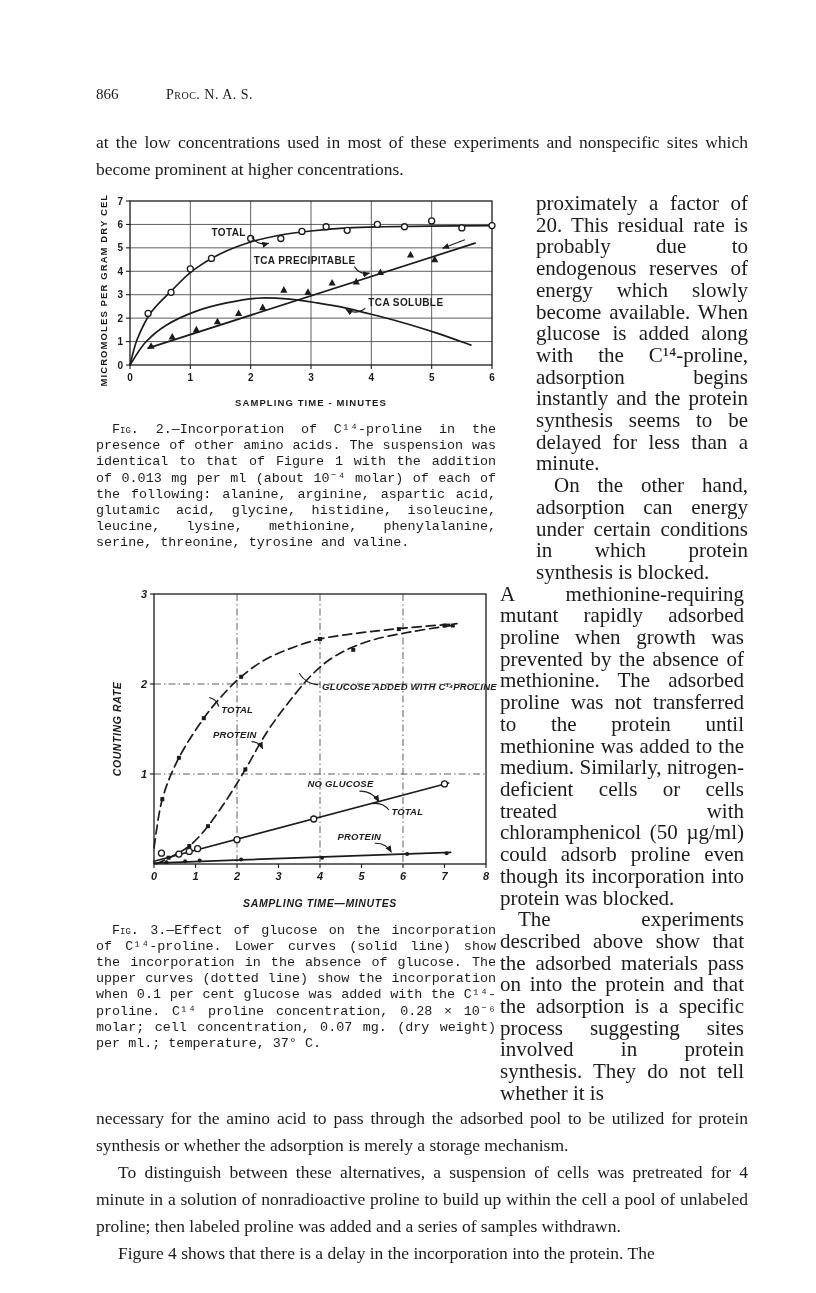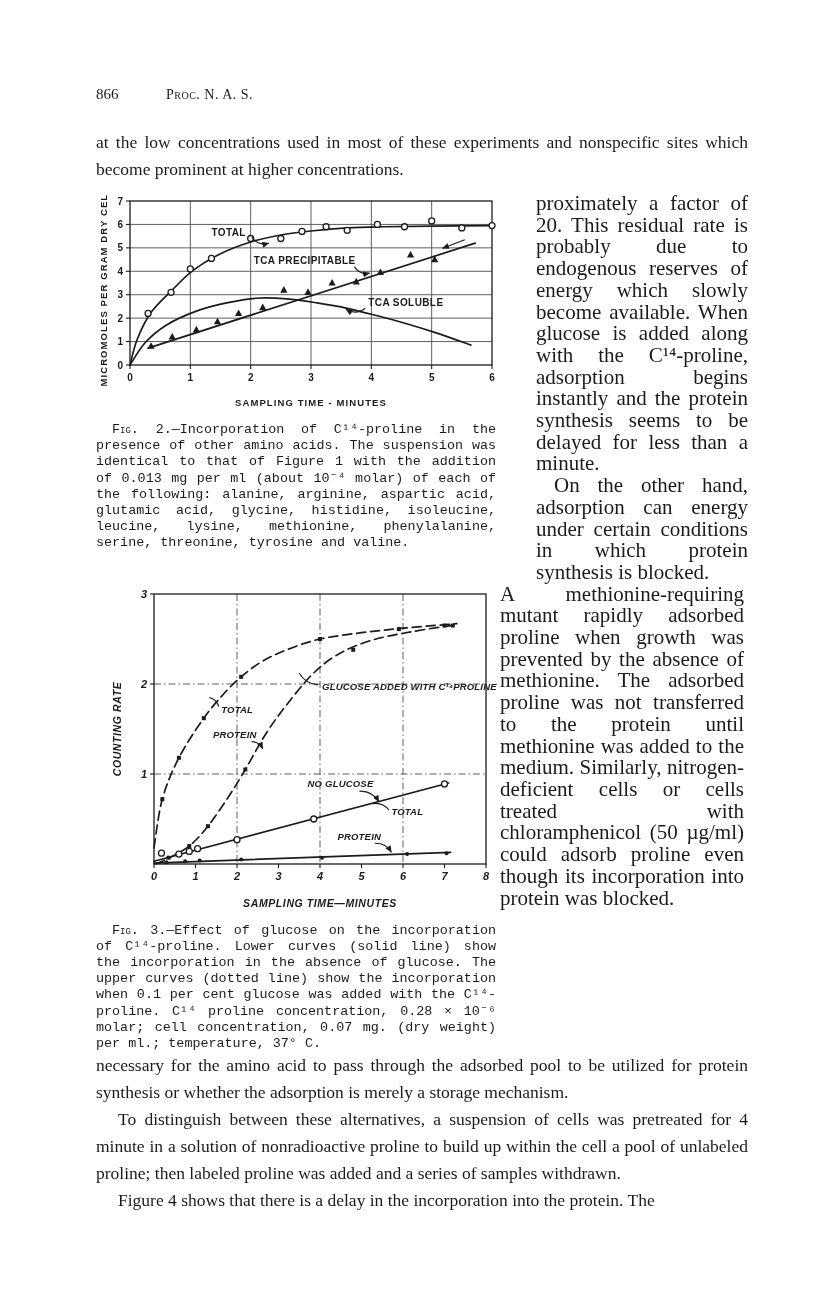--- a/index.html
+++ b/index.html
@@ -242,20 +242,21 @@
             <text x="227.43" y="255.70000000000002" class="ann">PROTEIN</text>
             <path d="M264.78 259.3Q275.78 258.82 281.38 268.3" class="leader" marker-end="url(#fig3-svg-ah)"></path>
           </svg>
         <figcaption class="caption">
           <span class="lbl">Fig. 3.</span><span>—Effect of glucose on the incorporation of C¹⁴-proline.  Lower curves (solid line) show the incorporation in the absence of glucose.  The upper curves (dotted line) show the incorporation when 0.1 per cent glucose was added with the C¹⁴-proline.  C¹⁴ proline concentration, 0.28 × 10⁻⁶ molar; cell concentration, 0.07 mg. (dry weight) per ml.; temperature, 37° C.</span>
         </figcaption>
       </figure>
     </div>
     <div class="coltext colB">
       <p>A methionine-requiring mutant rapidly adsorbed proline when growth was prevented by the absence of methionine.  The adsorbed proline was not transferred to the protein until methionine was added to the medium.  Similarly, nitrogen-deficient cells or cells treated with chloramphenicol (50 µg/ml) could adsorb proline even though its incorporation into protein was blocked.</p>
+      <p class="ind">The experiments described above show that the adsorbed materials pass on into the protein and that the adsorption is a specific process suggesting sites involved in protein synthesis.  They do not tell whether it is</p>
     </div>
   </div>
 
   <p class="bt">necessary for the amino acid to pass through the adsorbed pool to be utilized for protein synthesis or whether the adsorption is merely a storage mechanism.</p>
   <p class="bt ind">To distinguish between these alternatives, a suspension of cells was pretreated for 4 minute in a solution of nonradioactive proline to build up within the cell a pool of unlabeled proline; then labeled proline was added and a series of samples withdrawn.</p>
   <p class="bt ind">Figure 4 shows that there is a delay in the incorporation into the protein.  The</p>
 
 </div>
 
 </body></html>

